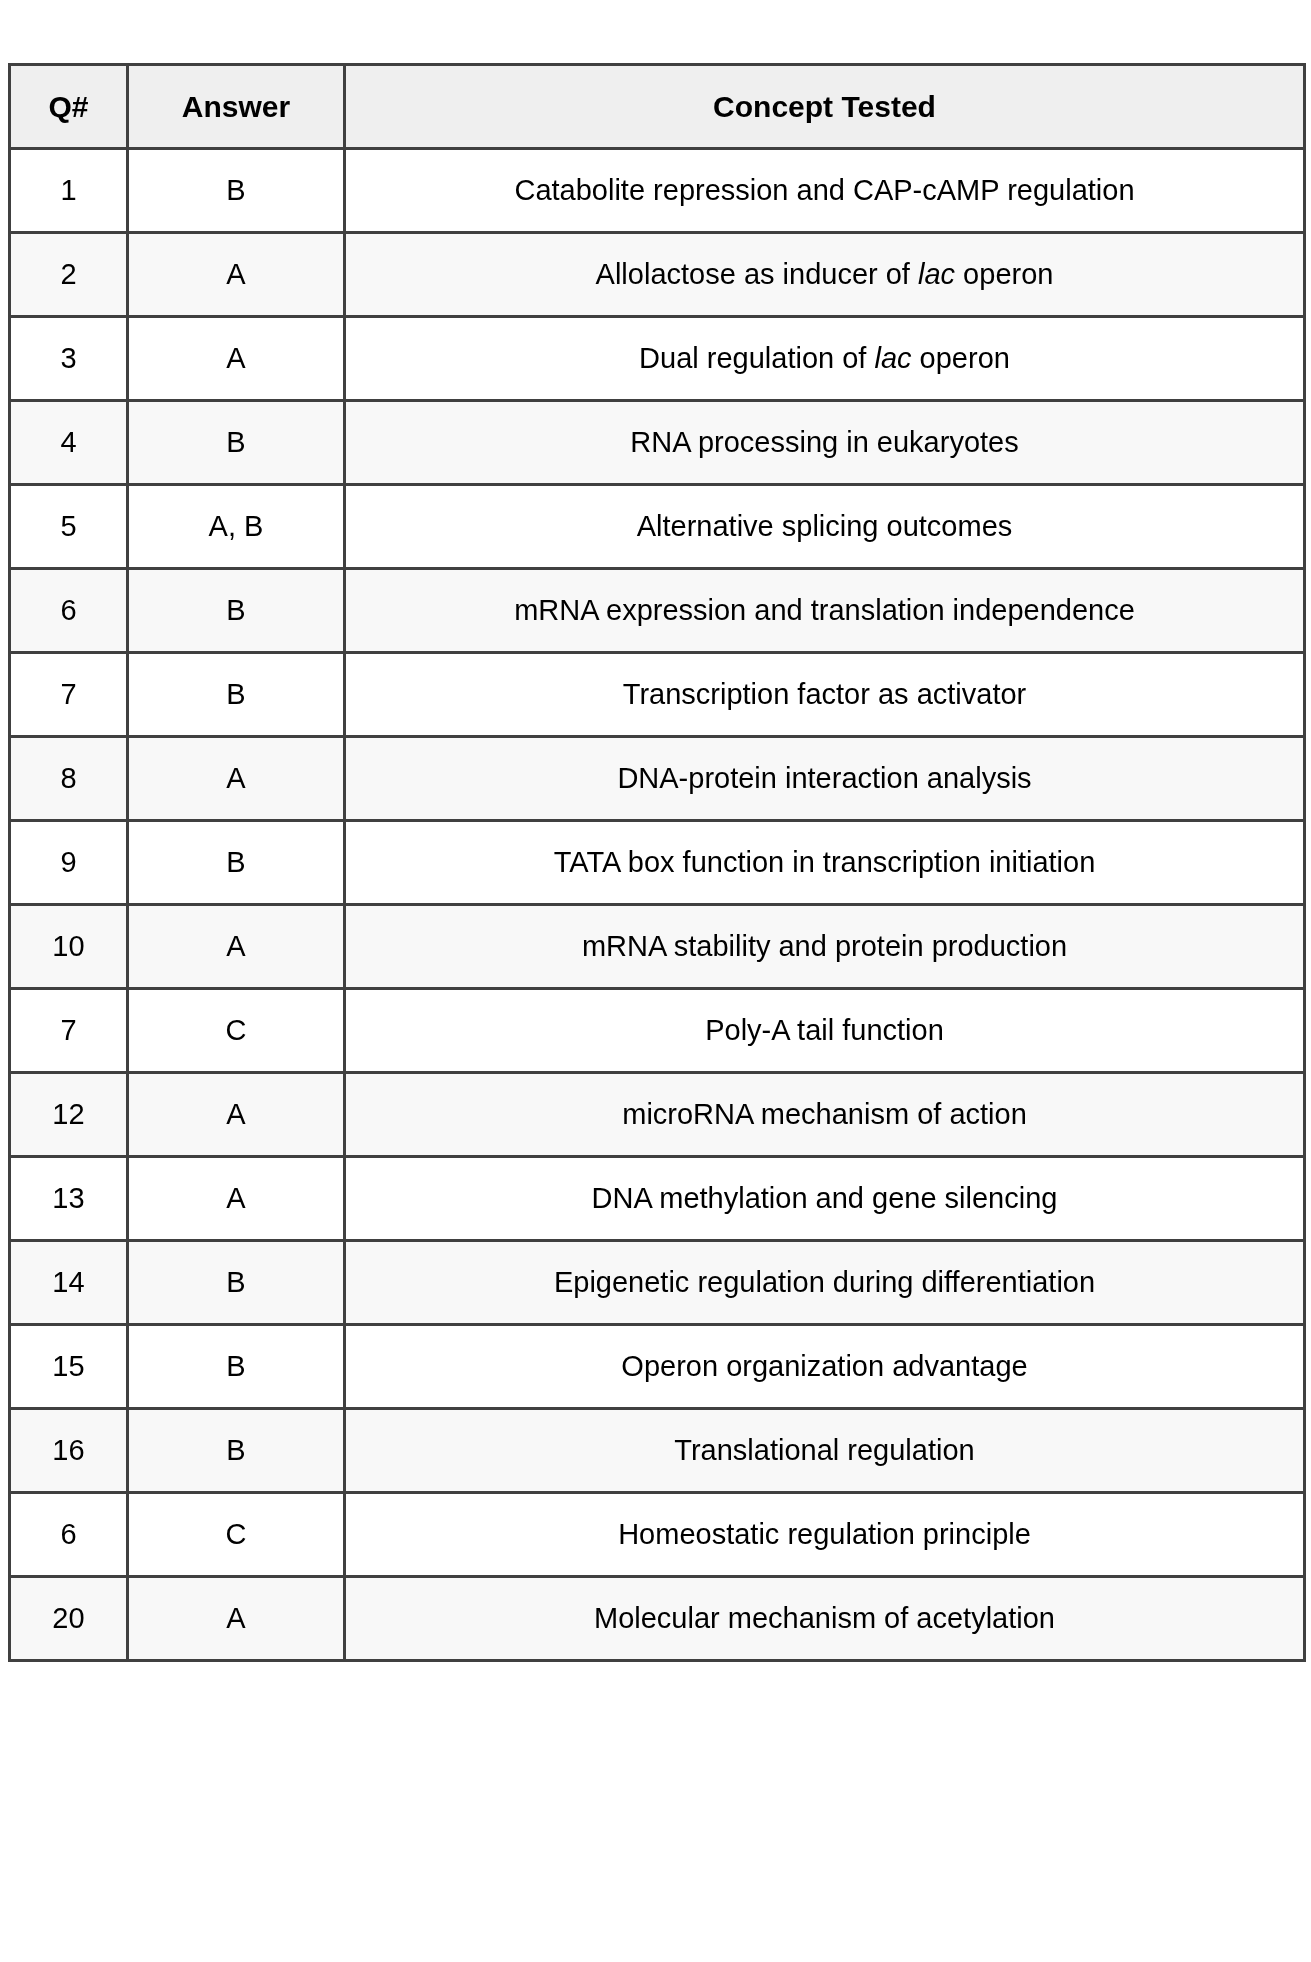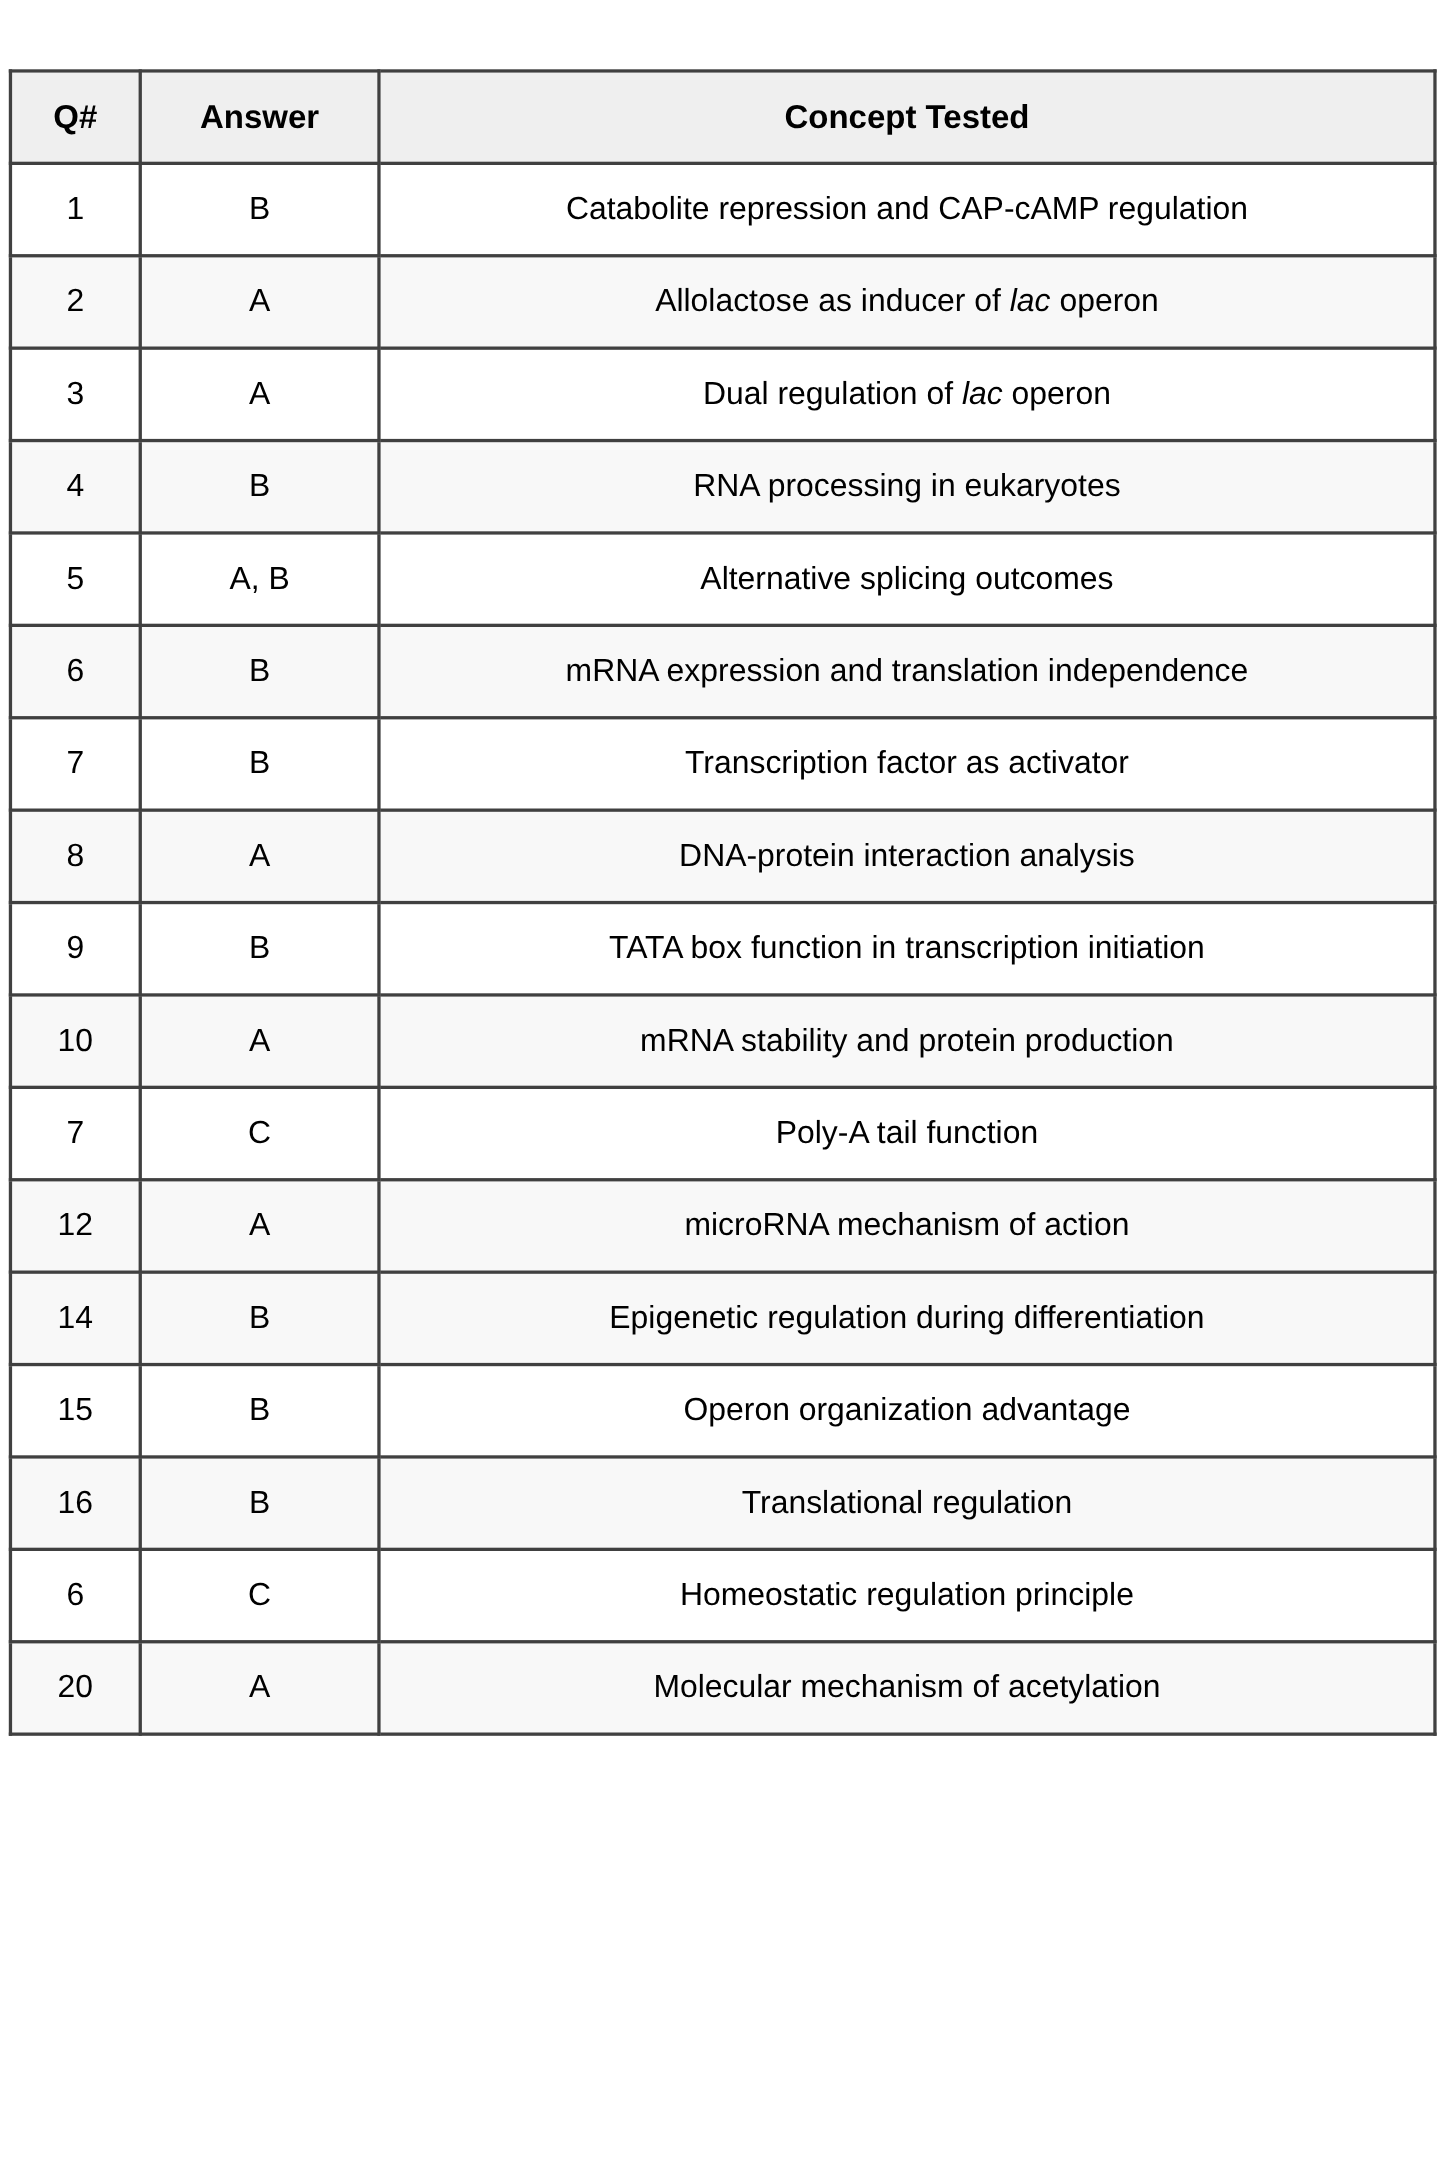--- a/index.html
+++ b/index.html
@@ -126,20 +126,25 @@
         <tr class="odd">
           <td>7</td>
           <td>C</td>
           <td><span>Poly-A tail function</span></td>
         </tr>
         <tr class="even">
           <td>12</td>
           <td>A</td>
           <td><span>microRNA mechanism of action</span></td>
         </tr>
+        <tr class="odd">
+          <td>13</td>
+          <td>A</td>
+          <td><span>DNA methylation and gene silencing</span></td>
+        </tr>
         <tr class="even">
           <td>14</td>
           <td>B</td>
           <td><span>Epigenetic regulation during differentiation</span></td>
         </tr>
         <tr class="odd">
           <td>15</td>
           <td>B</td>
           <td><span>Operon organization advantage</span></td>
         </tr>

